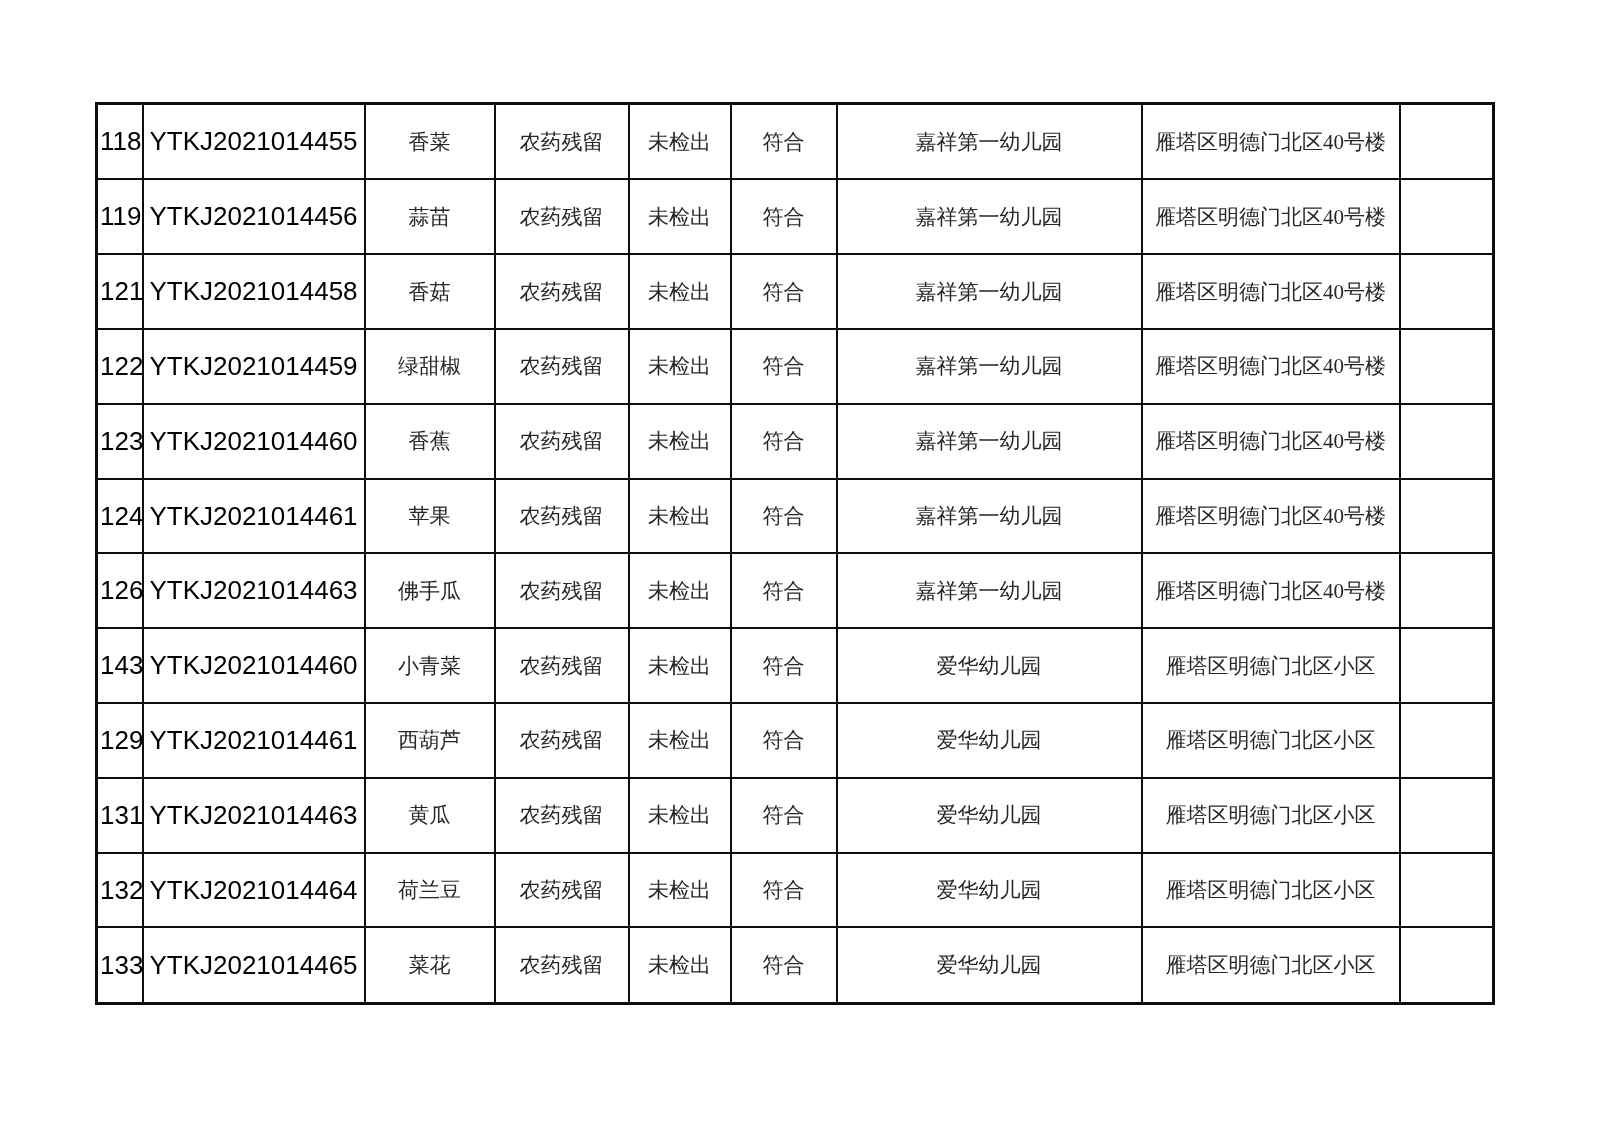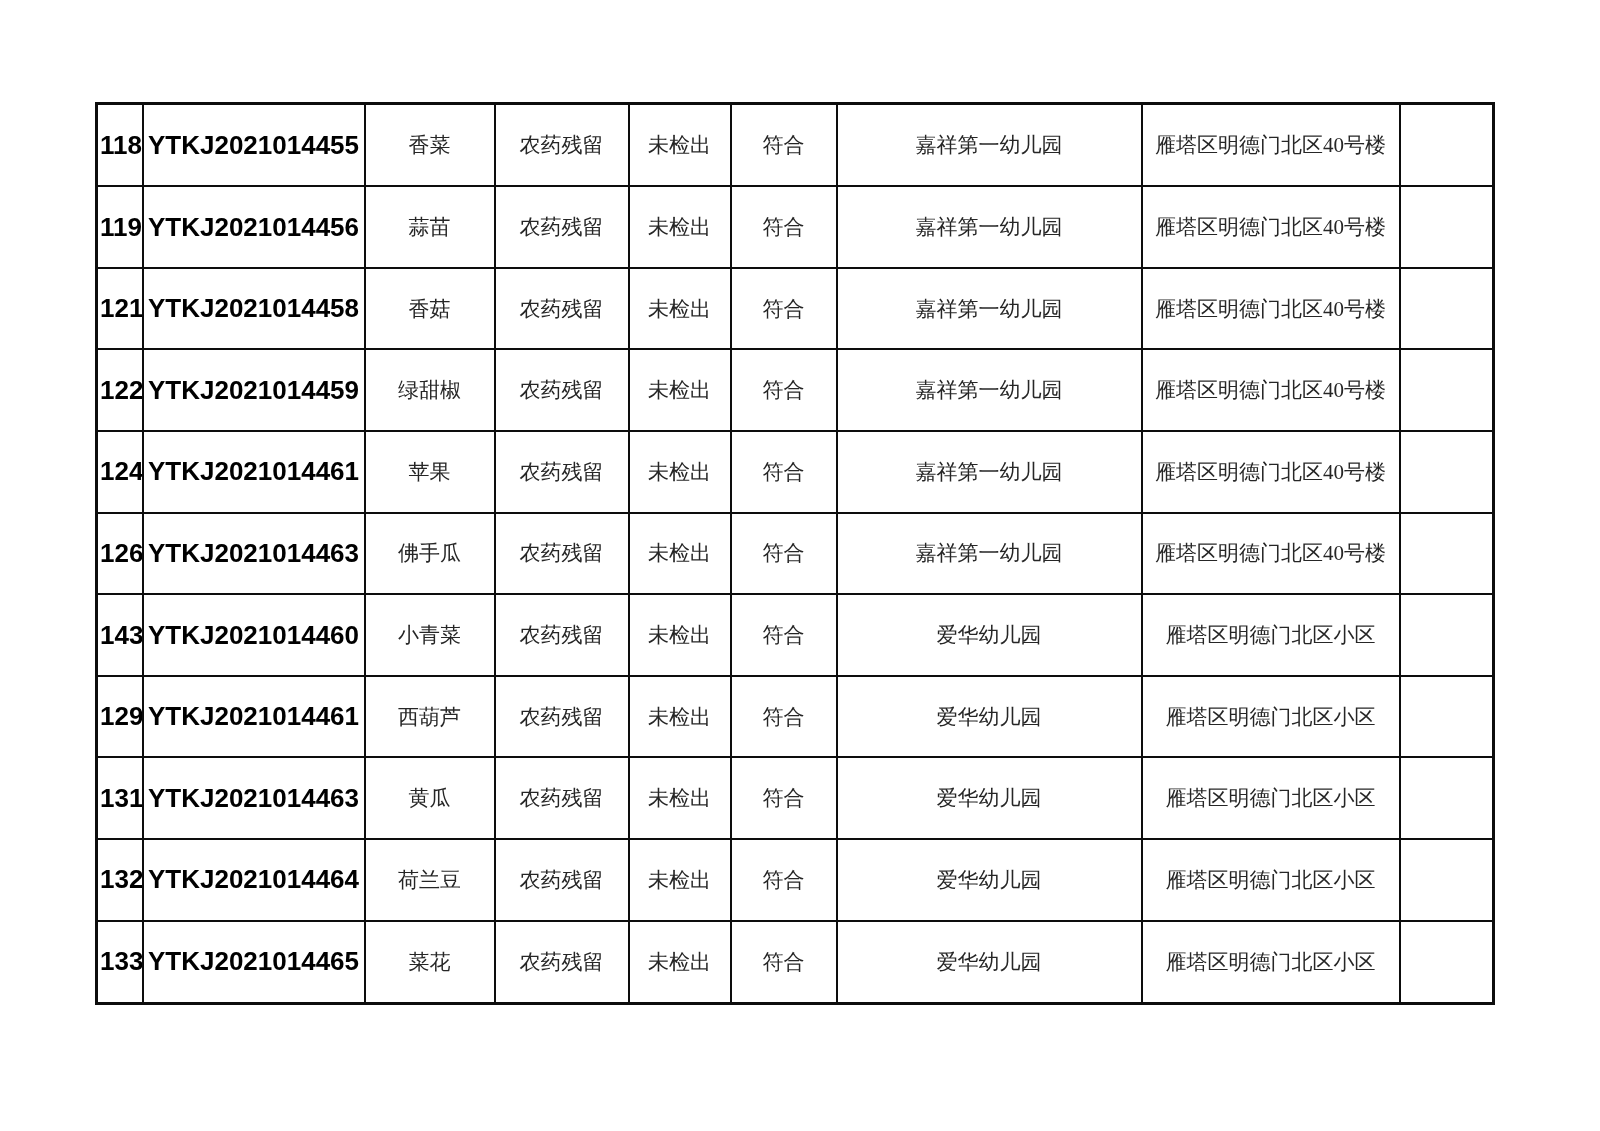--- a/index.html
+++ b/index.html
@@ -41,21 +41,20 @@
     color: #262626;
     font-family: "Liberation Serif", serif;
     font-size: 21px;
   }
   
   table.results-table td.latin {
     font-family: "Liberation Sans", sans-serif;
     font-size: 26px;
     color: #000000;
     letter-spacing: 0px;
-    font-weight: bold;
   }
   col.c-no       { width: 46px; }
   col.c-sid      { width: 222px; }
   col.c-name     { width: 130px; }
   col.c-item     { width: 134px; }
   col.c-result   { width: 102px; }
   col.c-concl    { width: 106px; }
   col.c-org      { width: 305px; }
   col.c-addr     { width: 258px; }
   col.c-remark   { width: 94px; }
@@ -115,20 +114,31 @@
           <td class="latin">YTKJ2021014459</td>
           <td>绿甜椒</td>
           <td>农药残留</td>
           <td>未检出</td>
           <td>符合</td>
           <td>嘉祥第一幼儿园</td>
           <td>雁塔区明德门北区40号楼</td>
           <td></td>
         </tr>
         <tr>
+          <td class="latin">123</td>
+          <td class="latin">YTKJ2021014460</td>
+          <td>香蕉</td>
+          <td>农药残留</td>
+          <td>未检出</td>
+          <td>符合</td>
+          <td>嘉祥第一幼儿园</td>
+          <td>雁塔区明德门北区40号楼</td>
+          <td></td>
+        </tr>
+        <tr>
           <td class="latin">124</td>
           <td class="latin">YTKJ2021014461</td>
           <td>苹果</td>
           <td>农药残留</td>
           <td>未检出</td>
           <td>符合</td>
           <td>嘉祥第一幼儿园</td>
           <td>雁塔区明德门北区40号楼</td>
           <td></td>
         </tr>

